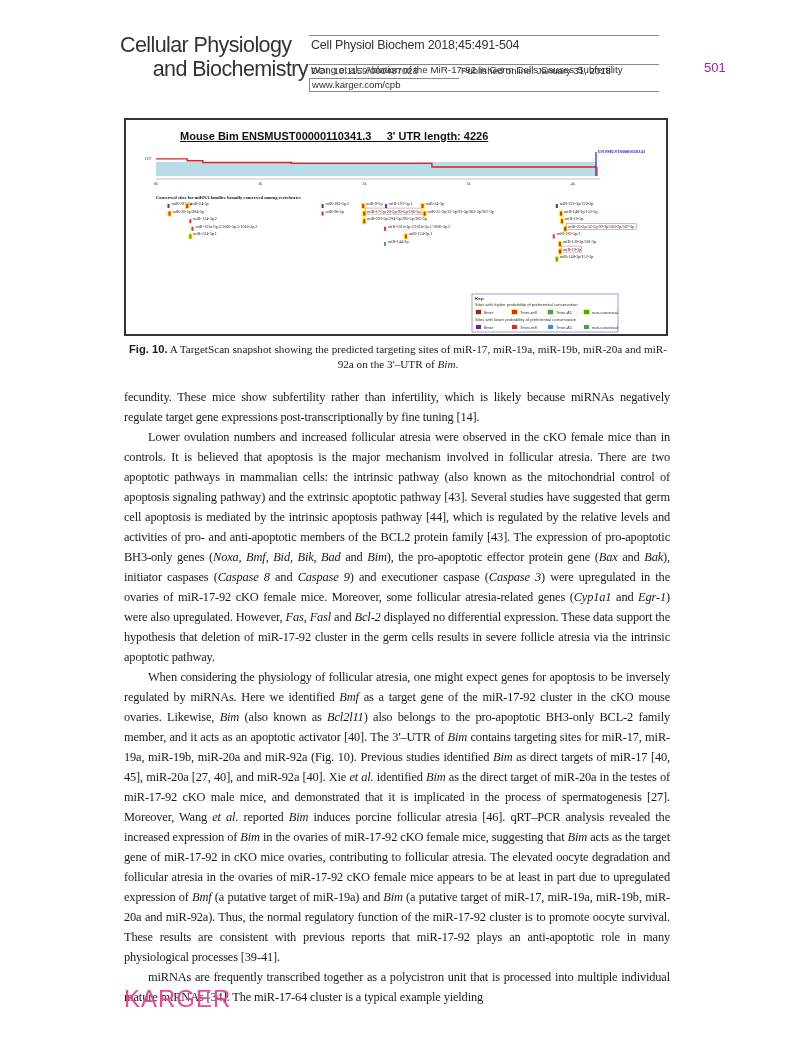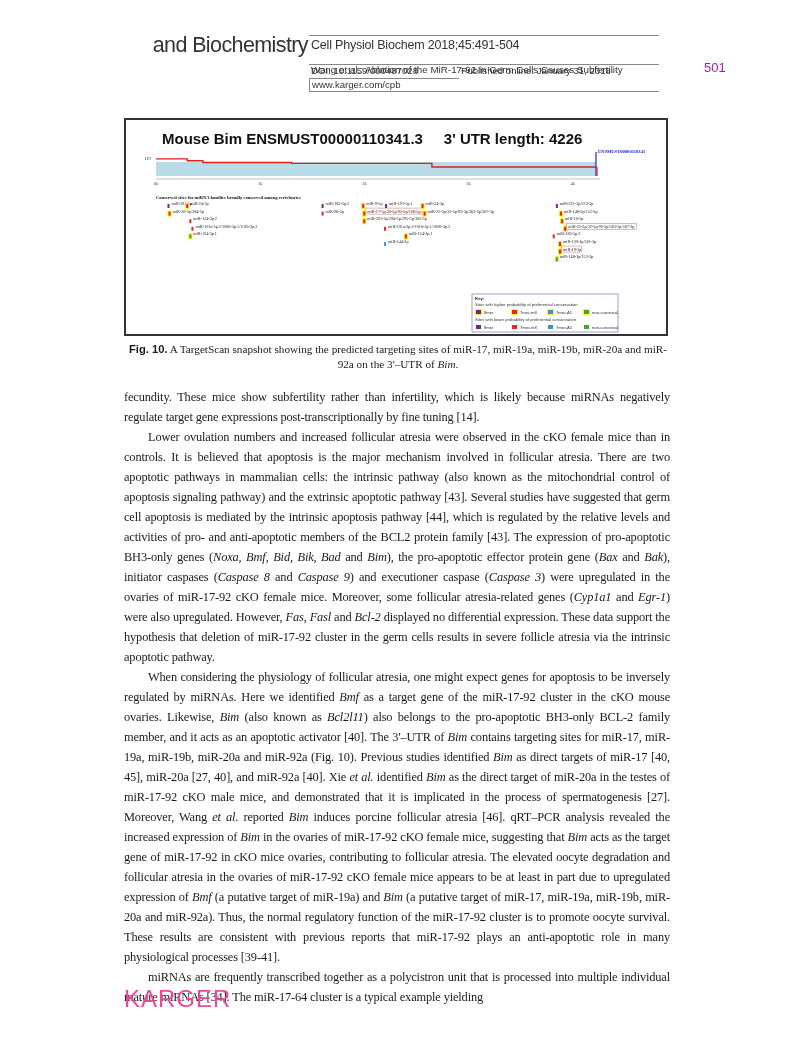--- a/index.html
+++ b/index.html
@@ -14,36 +14,37 @@
   .hdr-cite { font-size: 12.5px; padding: 2px 0 12px 2px; border-bottom: 1px solid #888; letter-spacing: -0.2px; }
   .hdr-grid { display: grid; grid-template-columns: 150px 1fr; font-size: 9.6px; line-height: 12.5px; }
   .hdr-grid div { padding-left: 2px; }
   .hdr-grid .c2 { border-left: 1px solid #888; }
   .hdr-grid .r1 { border-bottom: 1px solid #888; }
   .hdr-bottomline { border-top: 1.2px solid #888; }
   .hdr-authors { position: absolute; left: 311px; top: 64px; font-family: "Liberation Sans", sans-serif; font-size: 9.8px; color: #333; }
   .page-number { position: absolute; left: 704px; top: 60px; font-family: "Liberation Sans", sans-serif; font-size: 13px; color: #a21caf; }
 
   .figure-frame { position: absolute; left: 124px; top: 118px; width: 544px; height: 218px; border: 2px solid #333; box-sizing: border-box; background: #fff; }
-  .fig-title { position: absolute; left: 36px; top: 10px; font-family: "Liberation Sans", sans-serif; font-size: 15px; font-weight: bold; color: #111; white-space: pre; }
+  .fig-title { position: absolute; left: 54px; top: 10px; font-family: "Liberation Sans", sans-serif; font-size: 11px; font-weight: bold; color: #111; white-space: pre; text-decoration: underline; }
   .fig-svg { position: absolute; left: 0; top: 0; }
 
   .caption { position: absolute; left: 124px; top: 342px; width: 548px; font-size: 11.2px; line-height: 15px; text-align: center; }
   .caption b { font-family: "Liberation Sans", sans-serif; font-weight: bold; }
 
   .body-text { position: absolute; left: 124px; top: 387px; width: 546px; font-size: 12.4px; line-height: 20px; text-align: justify; letter-spacing: -0.15px; }
   .body-text p { margin: 0; text-indent: 0; }
   .body-text p.ind { text-indent: 24px; }
 
   .karger-logo { position: absolute; left: 124px; top: 985px; font-family: "Liberation Sans", sans-serif; font-size: 24px; color: #ec4899; letter-spacing: 1px; }
 </style>
 </head>
 <body>
 
 <div class="journal-title">
+  <span class="l1">Cellular Physiology</span>
   <span class="l2">and Biochemistry</span>
 </div>
 
 <div class="hdr-box">
   <div class="hdr-topline"></div>
   <div class="hdr-cite">Cell Physiol Biochem 2018;45:491-504</div>
   <div class="hdr-grid">
     <div class="r1">DOI: 10.1159/000487028</div>
     <div>Published online: January 31, 2018</div>
     <div class="c2">www.karger.com/cpb</div>

